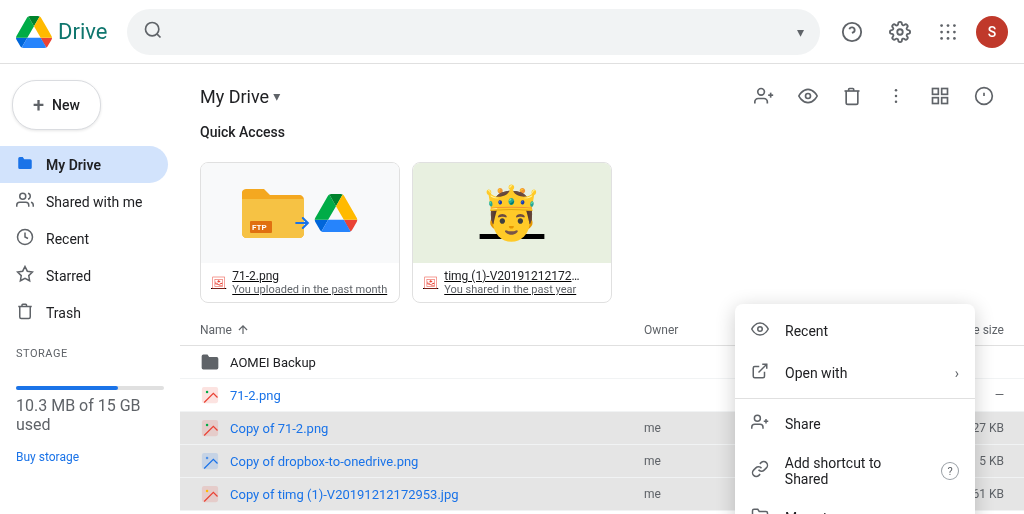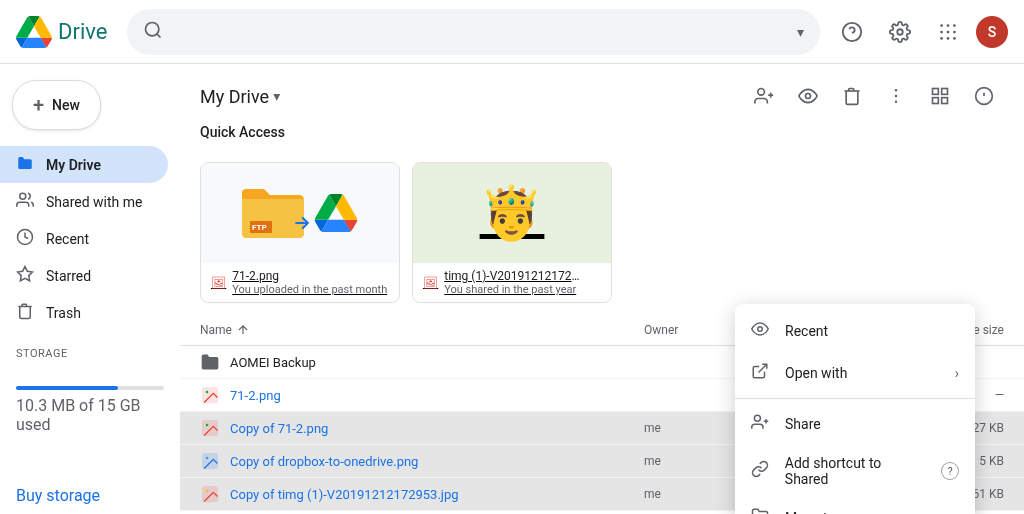--- a/index.html
+++ b/index.html
@@ -25,21 +25,21 @@
 
     
     .new-btn { margin: 8px 12px 16px; display: flex; align-items: center; gap: 8px; background: #fff; border: 1px solid #dadce0; border-radius: 24px; padding: 12px 20px; cursor: pointer; font-size: 14px; font-weight: 500; color: #202124; box-shadow: 0 1px 3px rgba(0,0,0,0.1); }
     .new-btn .plus-icon { font-size: 20px; color: #5f6368; }
     .sidebar-item { display: flex; align-items: center; gap: 12px; padding: 8px 12px 8px 16px; cursor: pointer; border-radius: 0 24px 24px 0; margin-right: 12px; color: #202124; font-size: 14px; }
     .sidebar-item.active { background: #d2e3fc; font-weight: 600; }
     .sidebar-section-title { padding: 8px 16px; font-size: 11px; color: #5f6368; text-transform: uppercase; letter-spacing: 0.5px; margin-top: 8px; }
     .storage-info { padding: 12px 16px; font-size: 16px; color: #5f6368; }
     .storage-bar { height: 4px; background: #e0e0e0; border-radius: 2px; margin: 6px 0; }
     .storage-bar-fill { height: 100%; width: 69%; background: #1a73e8; border-radius: 2px; }
-    .buy-storage { color: #1a73e8; cursor: pointer; font-size: 16px; padding: 4px 16px; margin-top: 36px; }
+    .buy-storage { color: #1a73e8; cursor: pointer; font-size: 12px; padding: 4px 16px; }
 
     
     .content-header { display: flex; align-items: center; padding: 12px 20px 8px; gap: 8px; }
     .drive-title { font-size: 18px; color: #202124; display: flex; align-items: center; gap: 4px; cursor: pointer; }
     .header-actions { margin-left: auto; display: flex; align-items: center; gap: 4px; }
 
     
     .quick-access-section { padding: 0 20px 12px; }
     .quick-access-title { font-size: 14px; color: #202124; margin-bottom: 22px; font-weight: 500; }
     .quick-access-items { display: flex; gap: 12px; }

